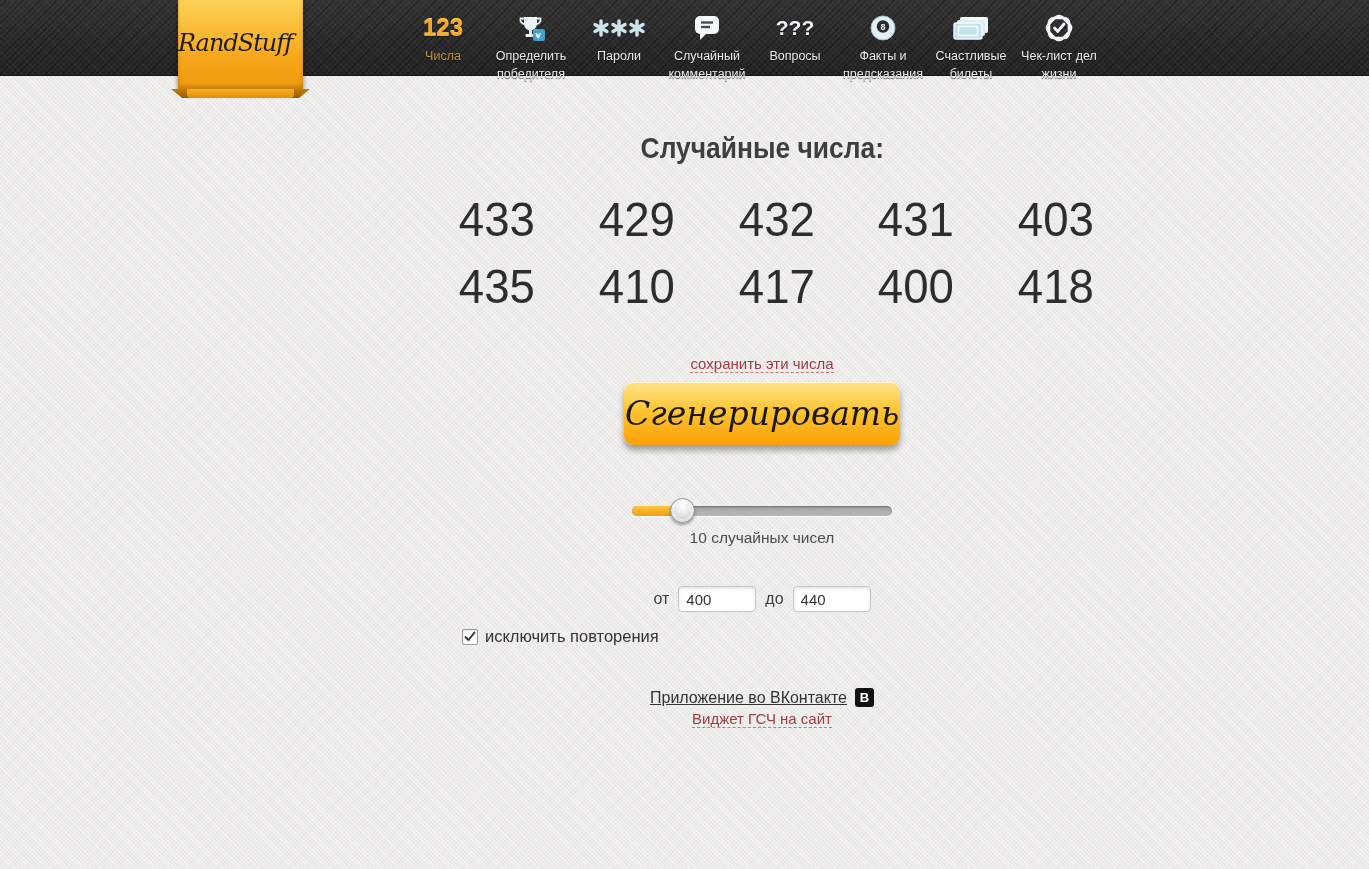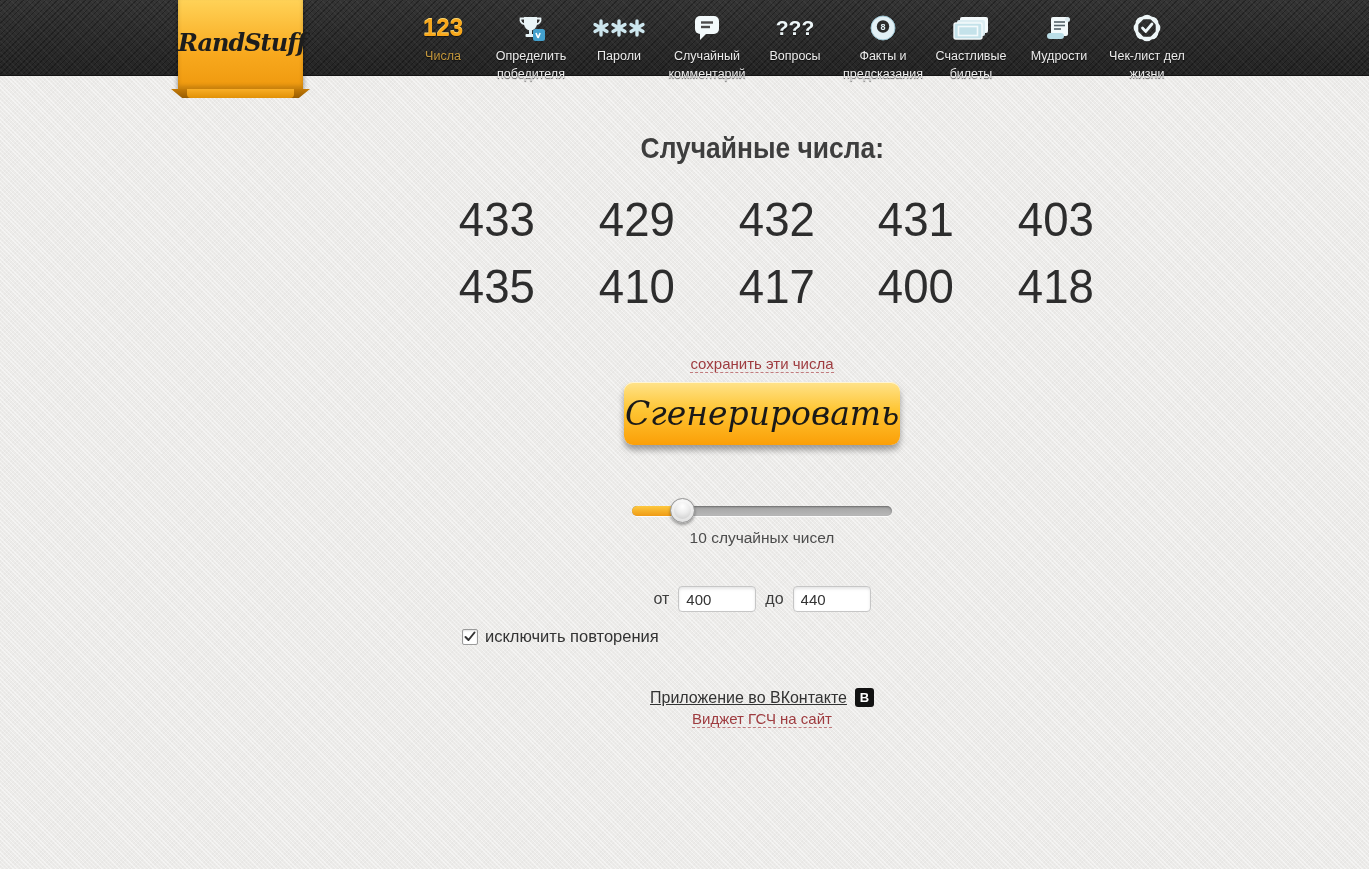--- a/index.html
+++ b/index.html
@@ -38,21 +38,21 @@
     background:linear-gradient(#c57b06,#975c02);
     clip-path:polygon(0 0,100% 0,92% 100%,8% 100%);
   }
   .ribbon::after {
     content:""; position:absolute; left:9px; right:9px; top:100%; height:9px;
     background:linear-gradient(#f9ae27,#e19106);
     border-radius:0 0 4px 4px;
   }
   .logo-text {
     display:block; width:100%; line-height:86px; text-align:left;
-    font-family:"DejaVu Serif", serif; font-style:italic; font-weight:bold;
+    font-family:"DejaVu Serif", serif; font-style:italic; font-weight:normal;
     font-size:24px; color:#1d1d1d; letter-spacing:-1px;
   }
 
   
   .nav { position:absolute; left:399px; top:0; height:90px; display:flex; z-index:3; }
   .nav-item { width:88px; padding-top:9px; text-align:center; cursor:pointer; }
   .nav-icon { height:37px; display:flex; align-items:center; justify-content:center; }
   .nav-label {
     font-size:12.5px; line-height:15px; color:#ececec;
     text-shadow:0 1px 1px rgba(0,0,0,.7);
@@ -261,33 +261,20 @@
           <svg width="42" height="30" viewBox="0 0 42 30">
             <rect x="10" y="4" width="28" height="16" rx="2" fill="#f4fafc"></rect>
             <rect x="7" y="7" width="28" height="16" rx="2" fill="#dcedf2"></rect>
             <rect x="4" y="10" width="28" height="16" rx="2" fill="#c4e2ea" stroke="#f4fafc" stroke-width="1.4"></rect>
             <rect x="8.5" y="13.5" width="19" height="9" fill="none" stroke="#f4fafc" stroke-width="1.6"></rect>
           </svg>
         </span>
         <span class="nav-label">Счастливые билеты</span>
       </a>
 
-      <a class="nav-item">
-        <span class="nav-icon">
-          <svg width="36" height="32" viewBox="0 0 36 32">
-            <rect x="10" y="5" width="17" height="19" rx="2" fill="#f2f9fb"></rect>
-            <circle cx="26.5" cy="7.5" r="2.5" fill="#dcebf0"></circle>
-            <line x1="13" y1="10" x2="24" y2="10" stroke="#53626a" stroke-width="1.6"></line>
-            <line x1="13" y1="13.5" x2="24" y2="13.5" stroke="#53626a" stroke-width="1.6"></line>
-            <line x1="13" y1="17" x2="20" y2="17" stroke="#53626a" stroke-width="1.6"></line>
-            <rect x="6" y="21" width="17" height="6" rx="3" fill="#b9dde7"></rect>
-          </svg>
-        </span>
-        <span class="nav-label">Мудрости</span>
-      </a>
 
       <a class="nav-item">
         <span class="nav-icon">
           <svg width="34" height="34" viewBox="0 0 34 34">
             <g transform="translate(17,17)">
               <rect x="-10" y="-10" width="20" height="20" rx="5" fill="none" stroke="#eef6f8" stroke-width="2.6"></rect>
               <rect x="-10" y="-10" width="20" height="20" rx="5" fill="none" stroke="#eef6f8" stroke-width="2.6" transform="rotate(45)"></rect>
               <path d="M-4.5,0 L-1.2,3.4 L5,-4" fill="none" stroke="#eef6f8" stroke-width="2.8" stroke-linecap="round" stroke-linejoin="round"></path>
             </g>
           </svg>

